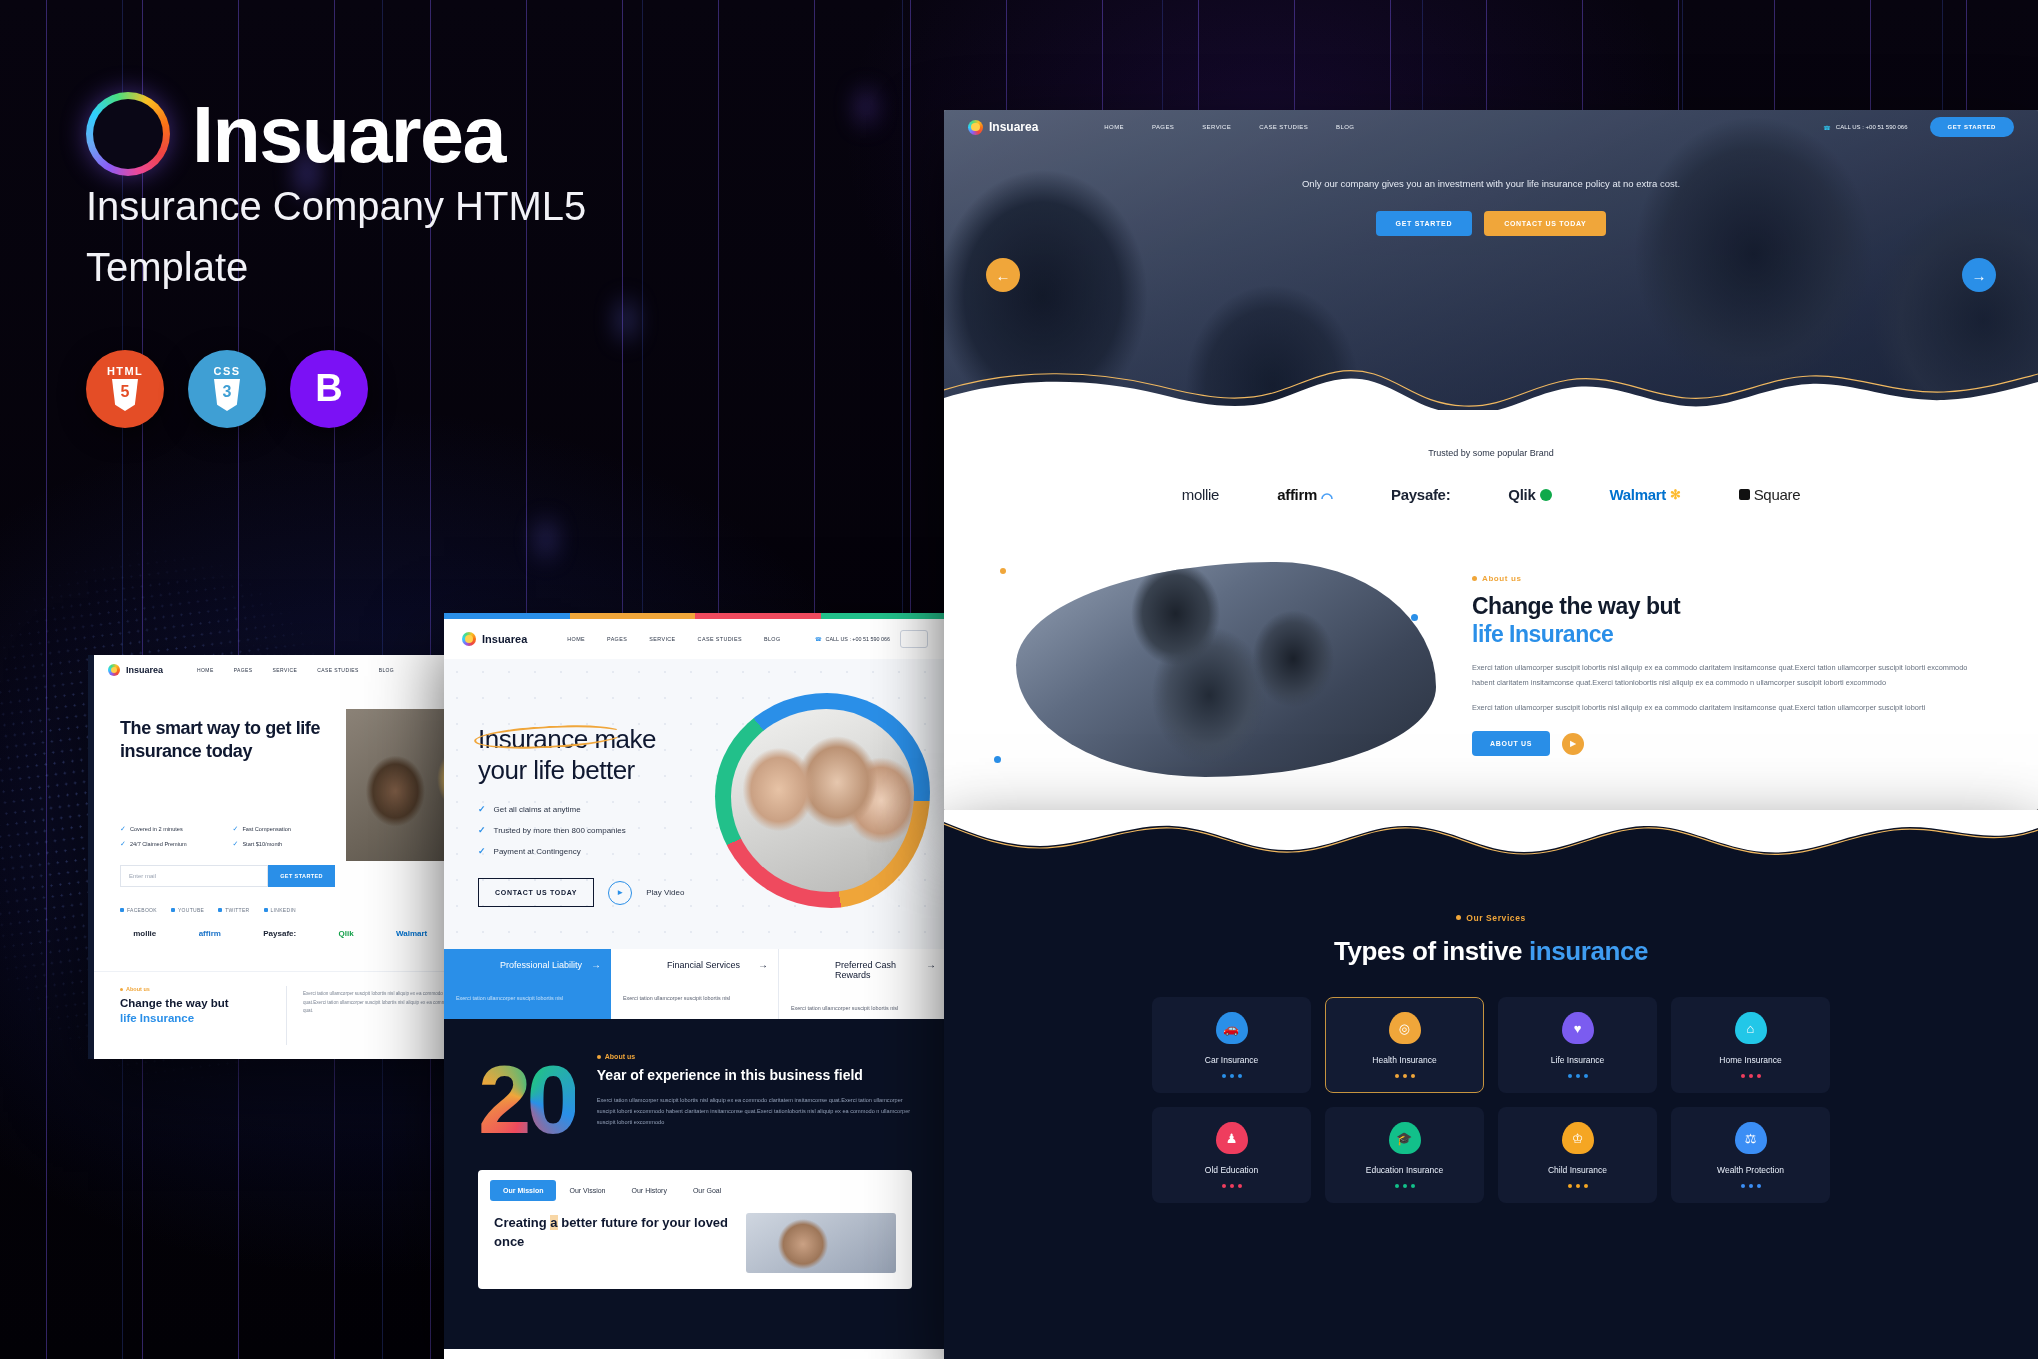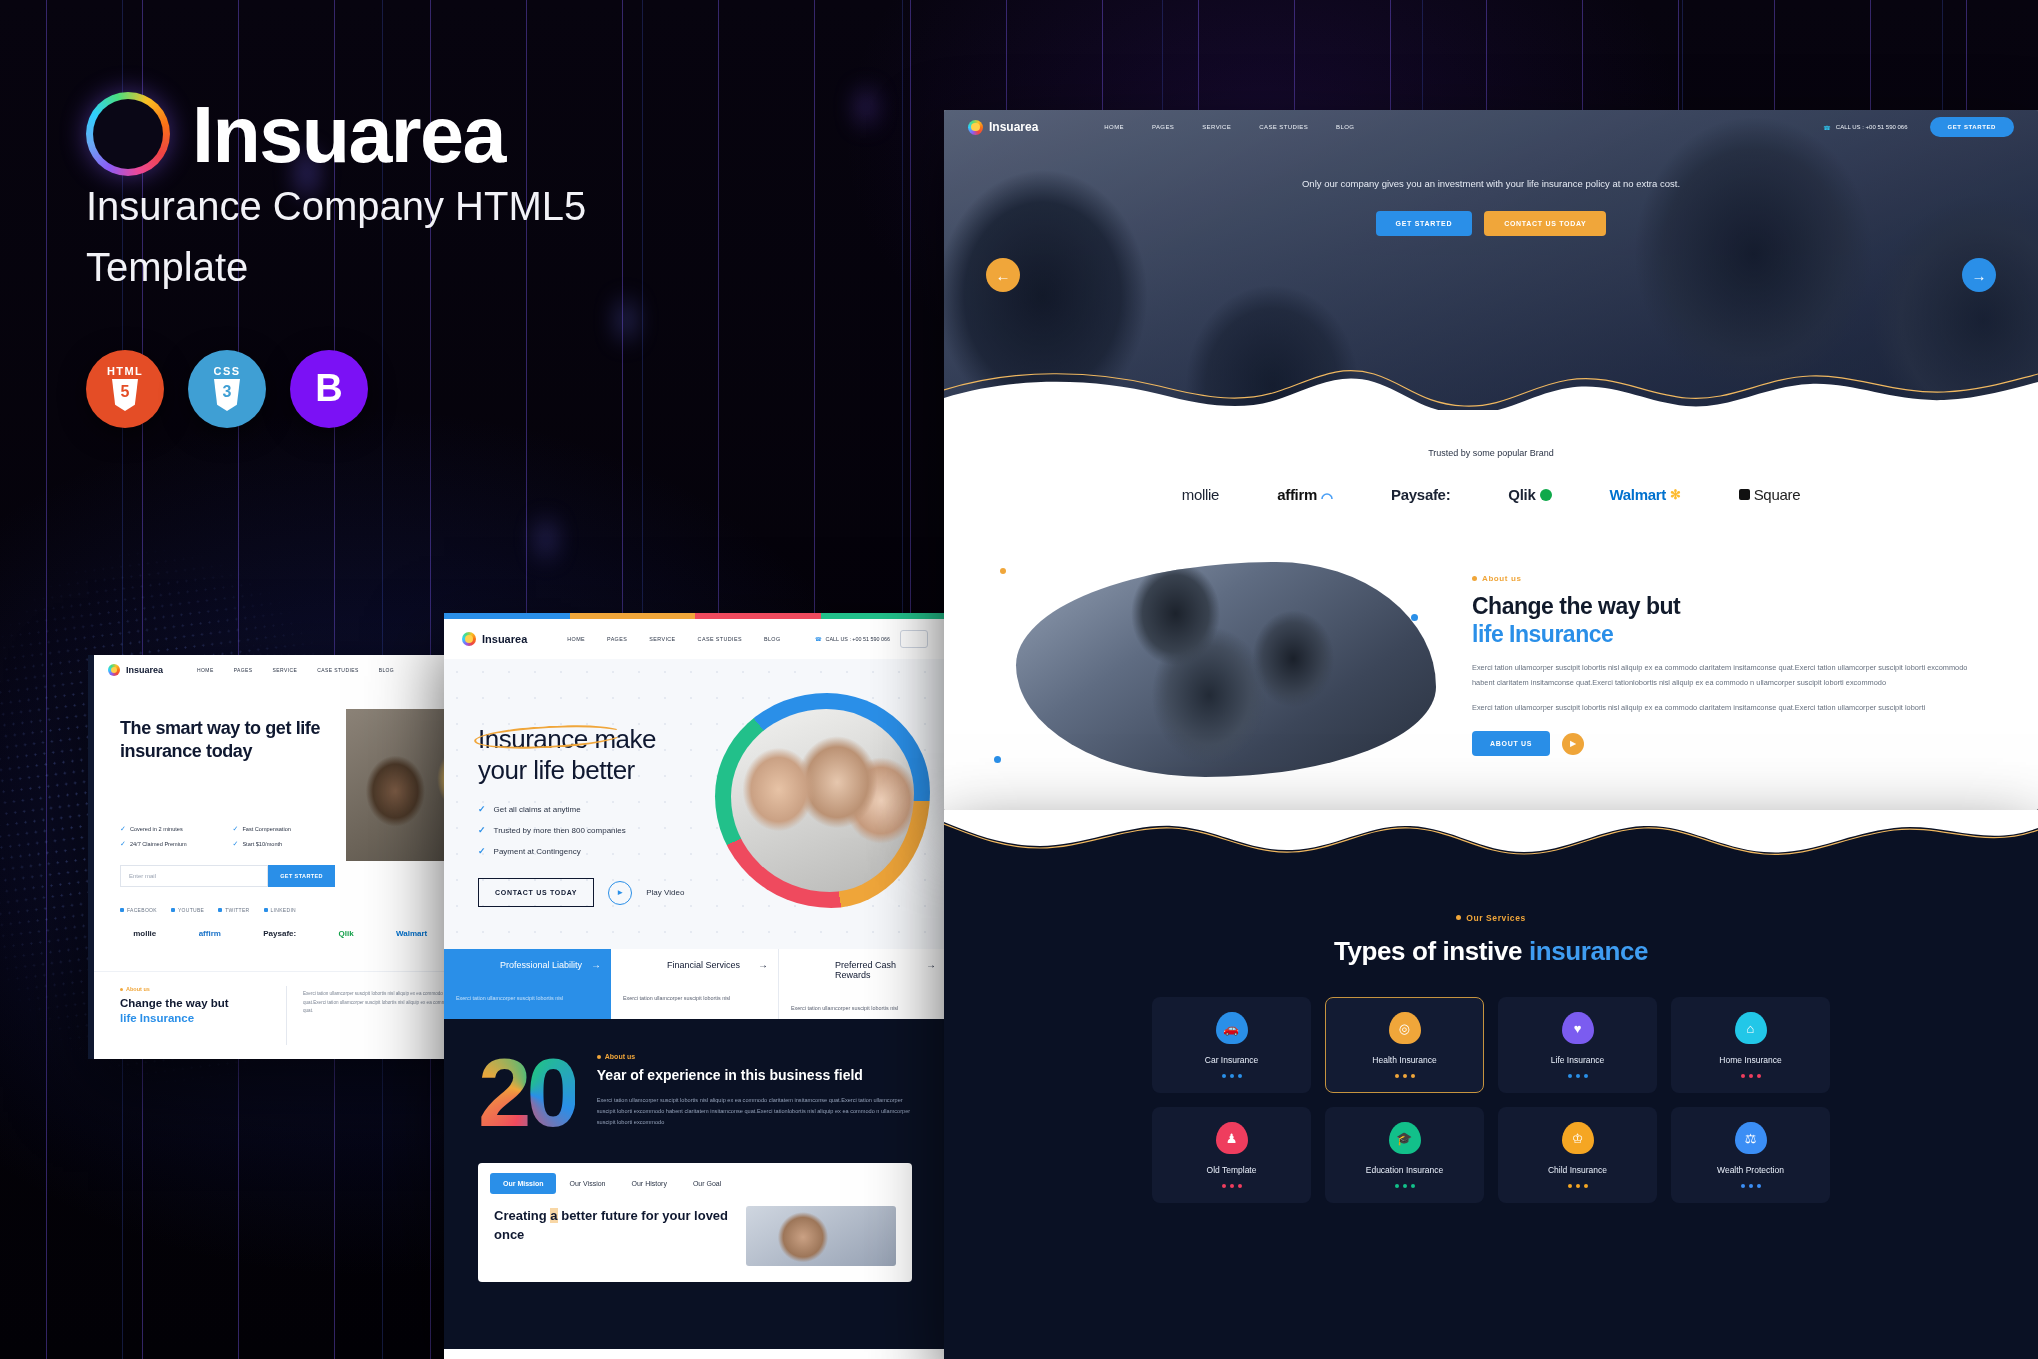--- a/index.html
+++ b/index.html
@@ -167,21 +167,21 @@
   #mockB .fcard.c1{background:#2a8fe8;color:#fff;}
   #mockB .fcard.c2{background:#fff;color:#0f1830;border-right:1px solid #e6eaf1;}
   #mockB .fcard.c3{background:#fff;color:#0f1830;}
   #mockB .fcard h4{font-size:9px;font-weight:400;margin-bottom:24px;padding-left:44px;}
   #mockB .fcard p{font-size:5.4px;line-height:1.7;opacity:.72;}
   #mockB .fcard .ar{position:absolute;right:10px;top:10px;font-size:10px;}
   #mockB .darkB{background:#0a1124;height:330px;position:relative;padding:26px 0 0 0;}
   #mockB .twentyRow{display:flex;padding:0 34px;gap:22px;align-items:flex-start;}
   #mockB .twenty{font-size:96px;font-weight:800;line-height:1;letter-spacing:-5px;
      background:conic-gradient(from 200deg,#ef4a5e,#f0a63a,#22c08a,#2a8fe8,#ef4a5e);
-     -webkit-background-clip:text;background-clip:text;color:transparent;}
+     -webkit-background-clip:text;background-clip:text;color:transparent;margin-top:7px;}
   #mockB .twentyTxt{padding-top:8px;flex:1;}
   #mockB .twentyTxt .eyebrow{font-size:7px;color:#f0a63a;font-weight:700;display:flex;align-items:center;gap:4px;}
   #mockB .twentyTxt .eyebrow::before{content:"";width:4px;height:4px;border-radius:50%;background:#f0a63a;}
   #mockB .twentyTxt h3{font-size:14px;color:#fff;font-weight:700;line-height:1.35;margin-top:6px;}
   #mockB .twentyTxt p{font-size:5.6px;color:#93a0b8;line-height:1.95;margin-top:10px;}
   #mockB .missionCard{margin:22px 34px 0 34px;background:#fff;border-radius:4px;padding:0;overflow:hidden;}
   #mockB .mtabs{display:flex;gap:0;padding:10px 12px 0 12px;}
   #mockB .mtab{font-size:7px;padding:7px 13px;border-radius:3px;color:#2b3446;}
   #mockB .mtab.on{background:#2a8fe8;color:#fff;font-weight:700;}
   #mockB .mbody{display:flex;gap:14px;padding:12px 16px 16px 16px;}
@@ -575,21 +575,21 @@
         <span class="ico" style="background:#22c7e8;">⌂</span>
         <span class="cname">Home Insurance</span>
         <span class="dots">
             <i style="background:#ef3d5e"></i>
             <i style="background:#ef3d5e"></i>
             <i style="background:#ef3d5e"></i>
           </span>
       </div>
       <div class="card">
         <span class="ico" style="background:#ef3d5e;">♟</span>
-        <span class="cname">Old Template</span>
+        <span class="cname">Old Education</span>
         <span class="dots">
             <i style="background:#ef3d5e"></i>
             <i style="background:#ef3d5e"></i>
             <i style="background:#ef3d5e"></i>
           </span>
       </div>
       <div class="card">
         <span class="ico" style="background:#12c08a;">🎓</span>
         <span class="cname">Education Insurance</span>
         <span class="dots">

